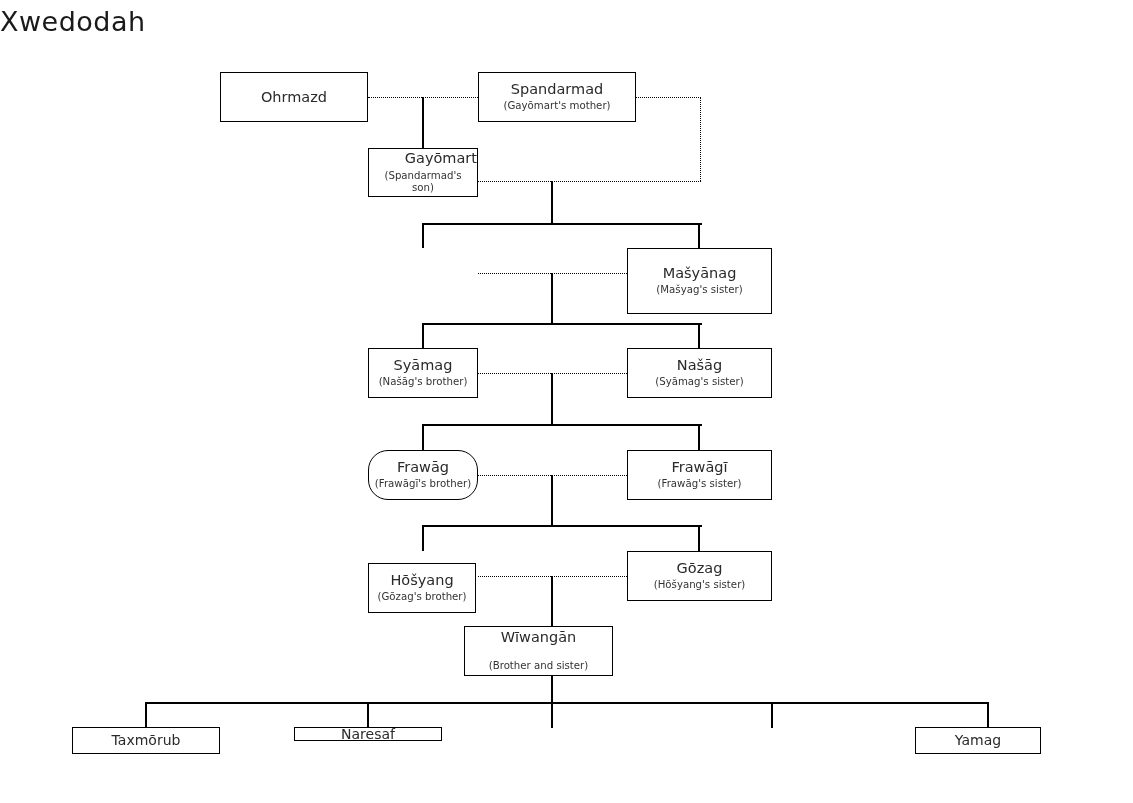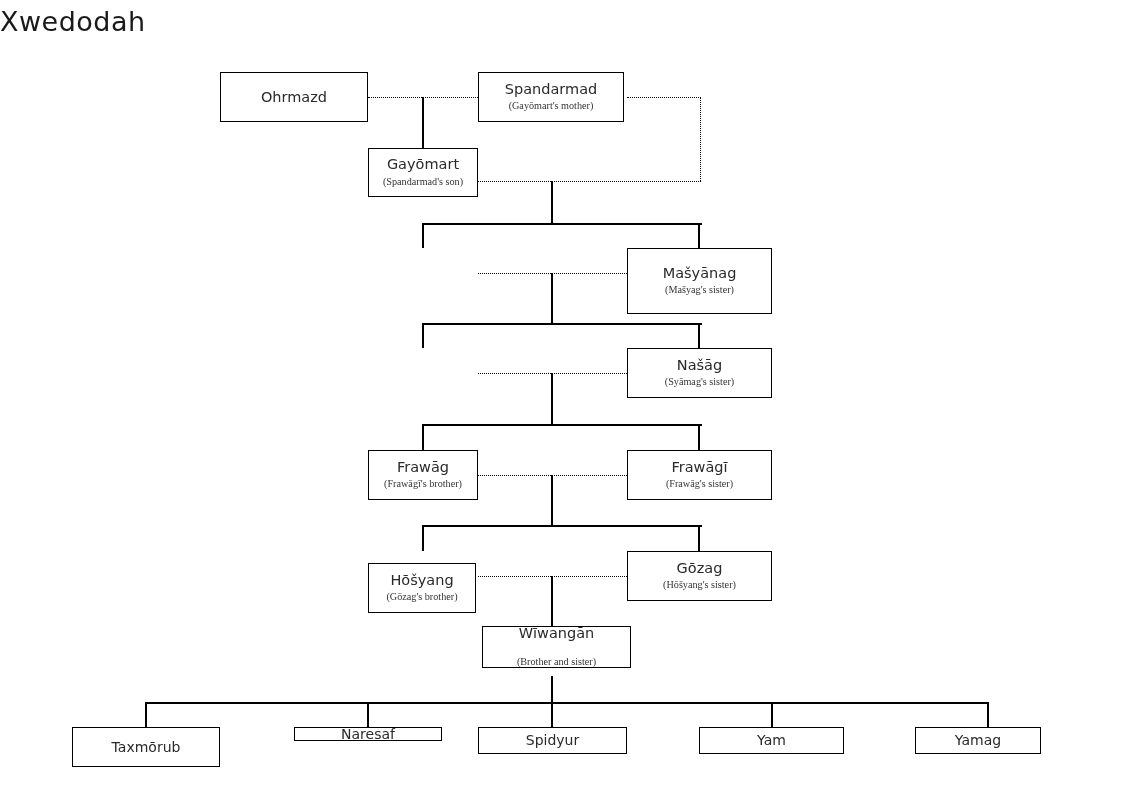--- a/index.html
+++ b/index.html
@@ -13,21 +13,21 @@
     position:absolute;left:0;top:6px;width:1133px;
     font-size:27px;font-weight:400;letter-spacing:0.5px;color:#1a1a1a;
   }
   .node{
     position:absolute;box-sizing:border-box;
     border:1.4px solid #000000;background:#ffffff;
     display:flex;flex-direction:column;align-items:center;justify-content:center;
     text-align:center;z-index:5;line-height:1.15;
   }
   .node .nm{font-size:14.5px;color:#2a2a2a;white-space:nowrap;}
-  .node .sub{font-size:10.2px;color:#333333;margin-top:3px;padding:0 4px;line-height:1.25;font-family:Liberation Serif, serif;}
+  .node .sub{font-size:10.2px;color:#333333;margin-top:3px;padding:0 4px;line-height:1.25;}
   .node.three .sub{line-height:1.3;}
   .node.leaf .nm{font-size:14px;}
   .ln{position:absolute;background:#000000;z-index:2;}
   .ln.h{height:2.4px;}
   .ln.v{width:2.4px;}
   .dot{position:absolute;z-index:2;}
   .dot.h{
     height:0;border-top:1.6px dotted #000000;
   }
   .dot.v{
@@ -85,80 +85,78 @@
   <div class="ln v" style="left:145px;top:702px;height:26px;"></div>
   <div class="ln v" style="left:367px;top:702px;height:26px;"></div>
   <div class="ln v" style="left:551px;top:702px;height:26px;"></div>
   <div class="ln v" style="left:771px;top:702px;height:26px;"></div>
   <div class="ln v" style="left:987px;top:702px;height:26px;"></div>
 
   <div class="node" style="left:220px;top:72px;width:148px;height:50px;">
     <div class="nm">Ohrmazd</div>
   </div>
 
-  <div class="node" style="left:478px;top:72px;width:146px;height:50px;">
+  <div class="node" style="left:478px;top:72px;width:158px;height:50px;">
     <div class="nm">Spandarmad</div>
     <div class="sub">(Gayōmart's mother)</div>
   </div>
 
-  <div class="node" style="left:368px;top:148px;width:110px;height:49px;">
+  <div class="node" style="left:368px;top:148px;width:110px;height:49px;align-items:flex-end;">
     <div class="nm">Gayōmart</div>
     <div class="sub">(Spandarmad's son)</div>
   </div>
 
 
   <div class="node" style="left:627px;top:248px;width:145px;height:66px;">
     <div class="nm">Mašyānag</div>
     <div class="sub">(Mašyag's sister)</div>
   </div>
 
+  <div class="node" style="left:368px;top:348px;width:110px;height:50px;">
+    <div class="nm">Syāmag</div>
+    <div class="sub">(Našāg's brother)</div>
+  </div>
 
   <div class="node" style="left:627px;top:348px;width:145px;height:50px;">
     <div class="nm">Našāg</div>
     <div class="sub">(Syāmag's sister)</div>
   </div>
 
-  <div class="node" style="left:368px;top:450px;width:110px;height:50px;">
+  <div class="node" style="left:368px;top:450px;width:110px;height:50px;border-radius:20px;">
     <div class="nm">Frawāg</div>
     <div class="sub">(Frawāgī's brother)</div>
   </div>
 
   <div class="node" style="left:627px;top:450px;width:145px;height:50px;">
     <div class="nm">Frawāgī</div>
     <div class="sub">(Frawāg's sister)</div>
   </div>
 
   <div class="node" style="left:368px;top:563px;width:108px;height:50px;">
     <div class="nm">Hōšyang</div>
     <div class="sub">(Gōzag's brother)</div>
   </div>
 
   <div class="node" style="left:627px;top:551px;width:145px;height:50px;">
     <div class="nm">Gōzag</div>
     <div class="sub">(Hōšyang's sister)</div>
   </div>
 
-  <div class="node" style="left:482px;top:626px;width:149px;height:42px;gap:12px;">
+  <div class="node" style="left:464px;top:626px;width:149px;height:50px;gap:12px;">
     <div class="nm">Wīwangān</div>
     <div class="sub">(Brother and sister)</div>
   </div>
 
-  <div class="node leaf" style="left:72px;top:727px;width:148px;height:40px;">
+  <div class="node leaf" style="left:72px;top:727px;width:148px;height:27px;">
     <div class="nm">Taxmōrub</div>
   </div>
 
   <div class="node leaf" style="left:294px;top:727px;width:148px;height:14px;">
     <div class="nm">Naresaf</div>
   </div>
 
-  <div class="node leaf" style="left:478px;top:727px;width:149px;height:27px;">
-    <div class="nm">Spidyur</div>
-  </div>
 
-  <div class="node leaf" style="left:699px;top:727px;width:145px;height:27px;">
-    <div class="nm">Yam</div>
-  </div>
 
   <div class="node leaf" style="left:915px;top:727px;width:126px;height:27px;">
     <div class="nm">Yamag</div>
   </div>
 
 </div>
 
 </body></html>

